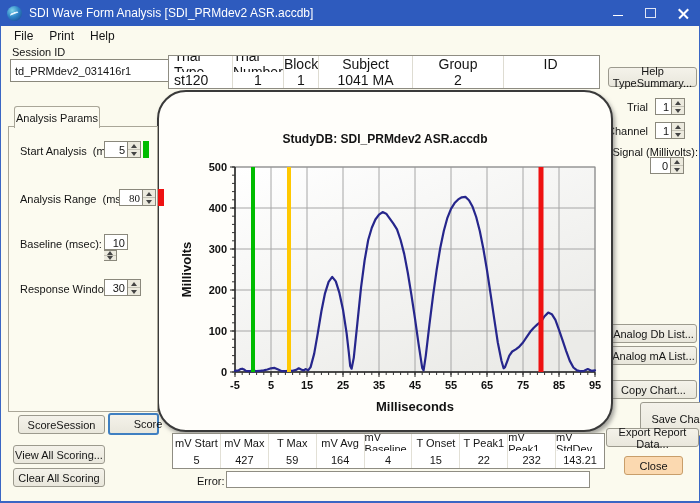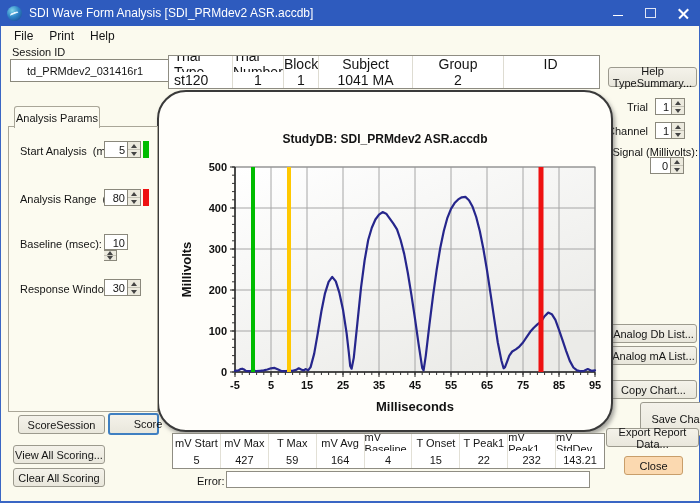--- a/index.html
+++ b/index.html
@@ -30,21 +30,21 @@
   .menu-item{padding:2px 10px 2px 6px;}
   
   .lbl{position:absolute;font-size:11px;white-space:pre;}
   .btn{position:absolute;background:linear-gradient(#f4f2ea,#e9e7dc);border:1px solid #9c9a8e;
     border-radius:3px;font-family:inherit;font-size:11px;color:#141414;
     display:flex;align-items:center;justify-content:center;padding:0;}
   .btn-focus{border:2px solid #3f7fc1;}
   .btn-close-app{background:#fbd9b0;border-color:#c89e6a;}
   
   .dropdown{position:absolute;left:10px;top:59px;width:186px;height:21px;background:#fff;
-    border:1px solid #8a887c;font-size:11px;display:flex;align-items:center;padding-left:16px;}
+    border:1px solid #8a887c;font-size:11px;display:flex;align-items:center;padding-left:4px;}
   .dd-arrow{margin-left:auto;margin-right:6px;width:0;height:0;
     border-left:4px solid transparent;border-right:4px solid transparent;border-top:5px solid #555;}
   
   .trial-table{position:absolute;left:168px;top:55px;width:430px;background:#fff;
     border:1px solid #8f8d83;display:grid;
     grid-template-columns:64px 51px 35px 94px 91px 93px;grid-auto-rows:16px;font-size:14px;}
   .trial-table .c{display:flex;align-items:center;justify-content:center;border-right:1px solid #dedcd2;overflow:hidden;}
   .trial-table .c.first{justify-content:flex-start;padding-left:5px;}
   .trial-table .c:nth-child(6n){border-right:none;}
   
@@ -187,21 +187,21 @@
         <div class="tri-up"></div>
       </div>
       <div class="sa">
         <div class="tri-down"></div>
       </div>
     </div>
   <div class="color-bar" style="background: rgb(0, 188, 0);"></div>
 </div>
 
 <div class="lbl" style="left:20px;top:193px;z-index:3;">Analysis Range  (msec)</div>
-<div class="spinner" style="left:104px;top:189px;">
+<div class="spinner" style="left:119px;top:189px;font-family:Liberation Serif, serif;">
   <div class="spin-box" style="width:24px;">80</div>
   <div class="spin-arrows">
       <div class="sa">
         <div class="tri-up"></div>
       </div>
       <div class="sa">
         <div class="tri-down"></div>
       </div>
     </div>
   <div class="color-bar" style="background: rgb(238, 17, 17);"></div>

